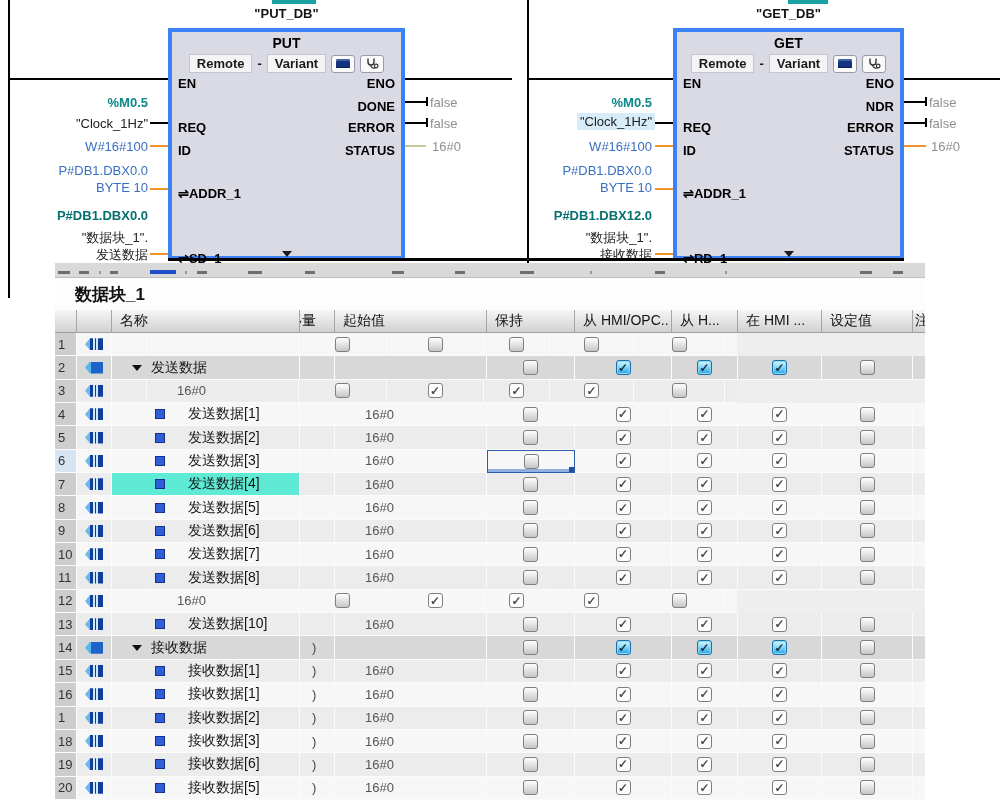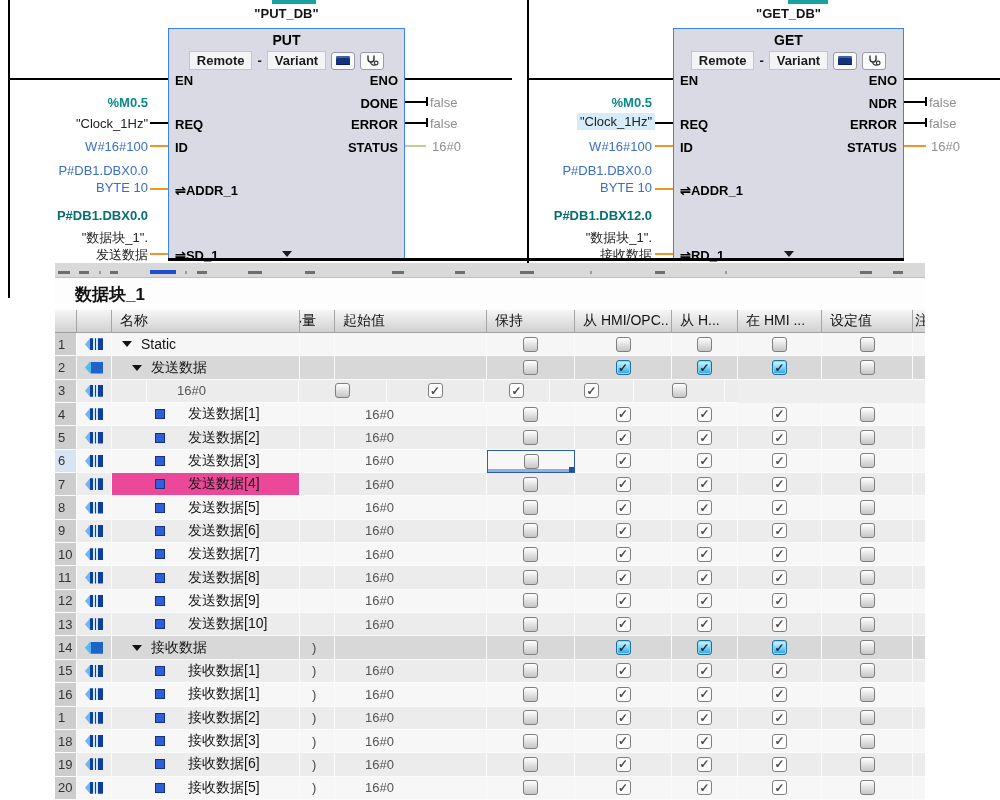--- a/index.html
+++ b/index.html
@@ -3,21 +3,21 @@
 <meta charset="utf-8">
 <style>
   html,body{margin:0;padding:0;background:#fff;}
   #root{position:relative;width:1000px;height:800px;background:#ffffff;overflow:hidden;
         font-family:"Liberation Sans",sans-serif;-webkit-font-smoothing:antialiased;}
   
   .wire{position:absolute;background:#000;}
   .owire{position:absolute;background:#ef9428;}
   .lwire{position:absolute;background:#c9c995;}
   .tick{position:absolute;width:2px;height:9px;background:#000;}
-  .fblock{position:absolute;background:#dadae4;border:1px solid #3b82f6;box-sizing:border-box;}
+  .fblock{position:absolute;background:#dadae4;border:4px solid #3b82f6;box-sizing:border-box;}
   .fb-title{text-align:center;font-size:14px;font-weight:700;color:#000;margin-top:3px;}
   .fb-sub{display:flex;justify-content:center;align-items:center;gap:5px;margin-top:3px;}
   .fb-box{background:#f4f4f7;border:1px solid #c4c4ce;padding:0 7px;font-size:13px;font-weight:700;
           height:17px;line-height:17px;color:#1a1a1a;}
   .fb-dash{font-size:13px;font-weight:700;color:#1a1a1a;}
   .fb-btn{width:24px;height:18px;background:#fafafa;border:1px solid #9a9aa8;border-radius:3px;
           display:flex;align-items:center;justify-content:center;box-sizing:border-box;}
   .fb-btn .case{width:14px;height:9px;background:#14337f;border-radius:2px 2px 1px 1px;
           box-shadow:inset 0 2px 0 #41639f, inset 0 -1px 0 #0a1e55;}
   .pin{position:absolute;font-size:13px;font-weight:700;color:#000;white-space:nowrap;}
@@ -252,24 +252,20 @@
       <div class="th" style="width:12px;padding-left:2px;border-right:none;">
           <span>注释</span>
         </div>
     </div>
     <div id="rows">
         <div class="trow">
           <div class="td c-num">1</div>
           <div class="td c-icon" style="background: rgb(246, 246, 246);">
             <span class="vicon"></span>
           </div>
-          <div class="td c-name" style="background: rgb(246, 246, 246); padding-left: 10px;">
-            <span class="tri"></span>
-            <span>Static</span>
-          </div>
           <div class="td c-type" style="background: rgb(246, 246, 246);"></div>
           <div class="td c-start" style="background: rgb(246, 246, 246);"></div>
           <div class="td c-ret" style="background: rgb(246, 246, 246);">
             <span class="cb"></span>
           </div>
           <div class="td c-acc" style="background: rgb(246, 246, 246);">
             <span class="cb"></span>
           </div>
           <div class="td c-wr" style="background: rgb(246, 246, 246);">
             <span class="cb"></span>
@@ -416,21 +412,21 @@
           <div class="td c-set" style="background: rgb(247, 247, 247);">
             <span class="cb"></span>
           </div>
           <div class="td c-com" style="background: rgb(247, 247, 247); border-right: none;"></div>
         </div>
         <div class="trow">
           <div class="td c-num">7</div>
           <div class="td c-icon" style="background: rgb(236, 236, 236);">
             <span class="vicon"></span>
           </div>
-          <div class="td c-name" style="background: #ec4899; padding-left: 43px;">
+          <div class="td c-name" style="background: #5eead4; padding-left: 43px;">
             <span class="bullet" style="margin-right: 23px;"></span>
             <span>发送数据[4]</span>
           </div>
           <div class="td c-type" style="background: rgb(236, 236, 236);"></div>
           <div class="td c-start" style="background: rgb(236, 236, 236);">16#0</div>
           <div class="td c-ret" style="background: rgb(236, 236, 236);">
             <span class="cb"></span>
           </div>
           <div class="td c-acc" style="background: rgb(236, 236, 236);">
             <span class="cb chk">✓</span>
@@ -556,24 +552,20 @@
           <div class="td c-set" style="background: rgb(236, 236, 236);">
             <span class="cb"></span>
           </div>
           <div class="td c-com" style="background: rgb(236, 236, 236); border-right: none;"></div>
         </div>
         <div class="trow">
           <div class="td c-num">12</div>
           <div class="td c-icon" style="background: rgb(247, 247, 247);">
             <span class="vicon"></span>
           </div>
-          <div class="td c-name" style="background: rgb(247, 247, 247); padding-left: 43px;">
-            <span class="bullet" style="margin-right: 23px;"></span>
-            <span>发送数据[9]</span>
-          </div>
           <div class="td c-type" style="background: rgb(247, 247, 247);"></div>
           <div class="td c-start" style="background: rgb(247, 247, 247);">16#0</div>
           <div class="td c-ret" style="background: rgb(247, 247, 247);">
             <span class="cb"></span>
           </div>
           <div class="td c-acc" style="background: rgb(247, 247, 247);">
             <span class="cb chk">✓</span>
           </div>
           <div class="td c-wr" style="background: rgb(247, 247, 247);">
             <span class="cb chk">✓</span>

